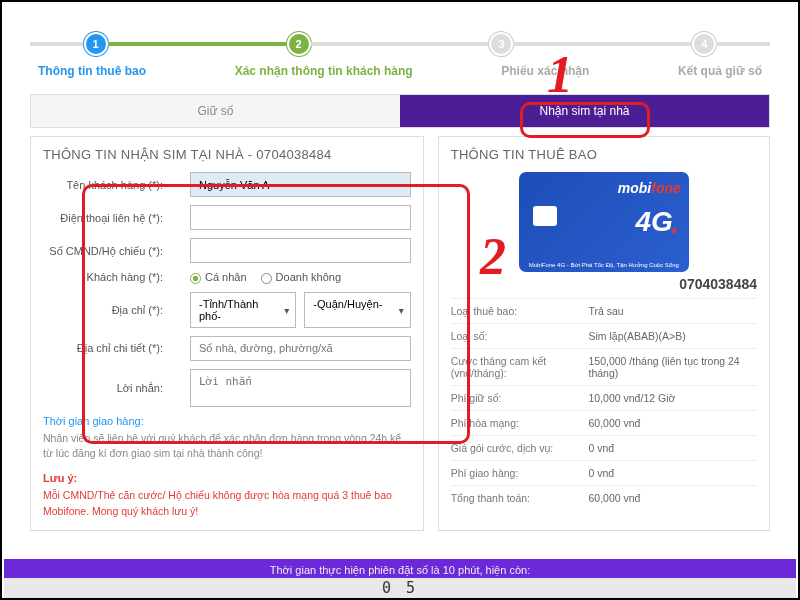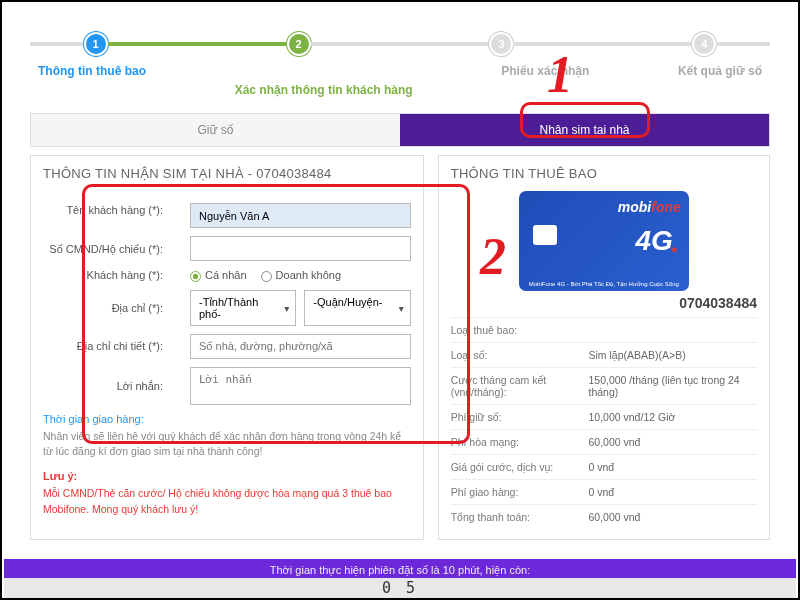--- a/index.html
+++ b/index.html
@@ -10,36 +10,36 @@
 .stepper { display: flex; align-items: center; position: relative; margin-bottom: 8px; margin-top: 6px; }
 .step-line { flex: 1; height: 4px; background: #ddd; }
 .step-line.green { background: #7cb342; }
 .step-circle { width: 24px; height: 24px; border-radius: 50%; background: #ddd; color: #fff; display: flex; align-items: center; justify-content: center; font-size: 11px; font-weight: bold; border: 2px solid #fff; box-shadow: 0 0 0 1px #ccc; flex-shrink: 0; }
 .step-circle.blue { background: #2196f3; box-shadow: 0 0 0 1px #2196f3; }
 .step-circle.green { background: #7cb342; box-shadow: 0 0 0 1px #7cb342; }
 
 .step-labels { display: flex; justify-content: space-between; margin-bottom: 16px; padding: 0 8px; }
 .step-label { font-size: 12px; color: #aaa; font-weight: bold; }
 .step-label.blue { color: #2196f3; }
-.step-label.green { color: #7cb342; margin-top: 19px; }
+.step-label.green { color: #7cb342; }
 
 .tabs { display: flex; border: 1px solid #ddd; }
 .tab { flex: 1; padding: 9px; text-align: center; background: #f5f5f5; color: #888; font-size: 12px; cursor: pointer; }
 .tab.active { background: #4c1d95; color: #fff; text-align: center; }
 
 .cols { display: flex; gap: 14px; margin-top: 8px; }
 .left { flex: 1.2; border: 1px solid #ddd; padding: 10px 12px; }
 .right { flex: 1; border: 1px solid #ddd; padding: 10px 12px; font-size: 11px; }
 
 .panel-title { font-size: 13px; color: #666; margin-bottom: 10px; letter-spacing: 0.3px; }
 
 .form-row { display: flex; align-items: center; margin-bottom: 8px; gap: 27px; }
 .form-label { width: 120px; text-align: right; font-size: 11px; color: #555; }
 .form-input { flex: 1; padding: 5px 8px; border: 1px solid #bbb; font-size: 11px; min-height: 25px; background: #fff; }
-.form-input.hl { background: #dfeaf7; margin-top: 12px; }
+.form-input.hl { background: #dfeaf7; }
 .selects { display: flex; gap: 8px; flex: 1; }
 .sel { flex: 1; padding: 5px 20px 5px 8px; border: 1px solid #bbb; font-size: 11px; background: #fff; position: relative; min-height: 25px; }
 .sel::after { content: "▾"; position: absolute; right: 6px; top: 50%; transform: translateY(-50%); color: #555; font-size: 10px; }
 .radio-group { flex: 1; display: flex; gap: 14px; font-size: 11px; color: #555; align-items: center; }
 .radio { width: 11px; height: 11px; border-radius: 50%; border: 1px solid #888; display: inline-block; margin-right: 4px; vertical-align: middle; }
 .radio.checked { background: radial-gradient(#7cb342 42%, #fff 46%); border-color: #7cb342; }
 .textarea { min-height: 30px; resize: none; }
 
 .delivery-title { color: #2196f3; font-weight: normal; font-size: 11px; margin-top: 6px; }
 .delivery-text { font-size: 10.5px; color: #888; margin-top: 4px; line-height: 1.5; }
@@ -99,20 +99,24 @@
     <div class="cols">
 
       <div class="left">
         <div class="panel-title">THÔNG TIN NHẬN SIM TẠI NHÀ - 0704038484</div>
 
         <div class="form-row">
           <div class="form-label">Tên khách hàng (*):</div>
           <input class="form-input hl" value="Nguyễn Văn A" style="">
         </div>
         <div class="form-row">
+          <div class="form-label">Điện thoại liên hệ (*):</div>
+          <input class="form-input" value="" style="">
+        </div>
+        <div class="form-row">
           <div class="form-label">Số CMND/Hộ chiếu (*):</div>
           <input class="form-input" value="" style="">
         </div>
         <div class="form-row">
           <div class="form-label">Khách hàng (*):</div>
           <div class="radio-group">
             <label><span class="radio checked"></span><span>Cá nhân</span></label>
             <label><span class="radio"></span><span>Doanh không</span></label>
           </div>
         </div>
@@ -144,20 +148,21 @@
           <div class="sim-brand"><span>mobi</span><span class="r">fone</span></div>
           <div class="sim-chip"></div>
           <div class="sim-4g">4G</div>
           <div class="sim-star">★</div>
           <div class="sim-tag">MobiFone 4G - Bứt Phá Tốc Độ, Tận Hưởng Cuộc Sống</div>
         </div>
         <div class="phone-num">0704038484</div>
 
         <div class="info-row">
             <div class="info-key">Loại thuê bao:</div>
+            <div class="info-val">Trả sau</div>
           </div>
         <div class="info-row">
             <div class="info-key">Loại số:</div>
             <div class="info-val">Sim lặp(ABAB)(A&gt;B)</div>
           </div>
         <div class="info-row">
             <div class="info-key">Cước tháng cam kết (vnđ/tháng):</div>
             <div class="info-val">150,000 /tháng (liên tục trong 24 tháng)</div>
           </div>
         <div class="info-row">

